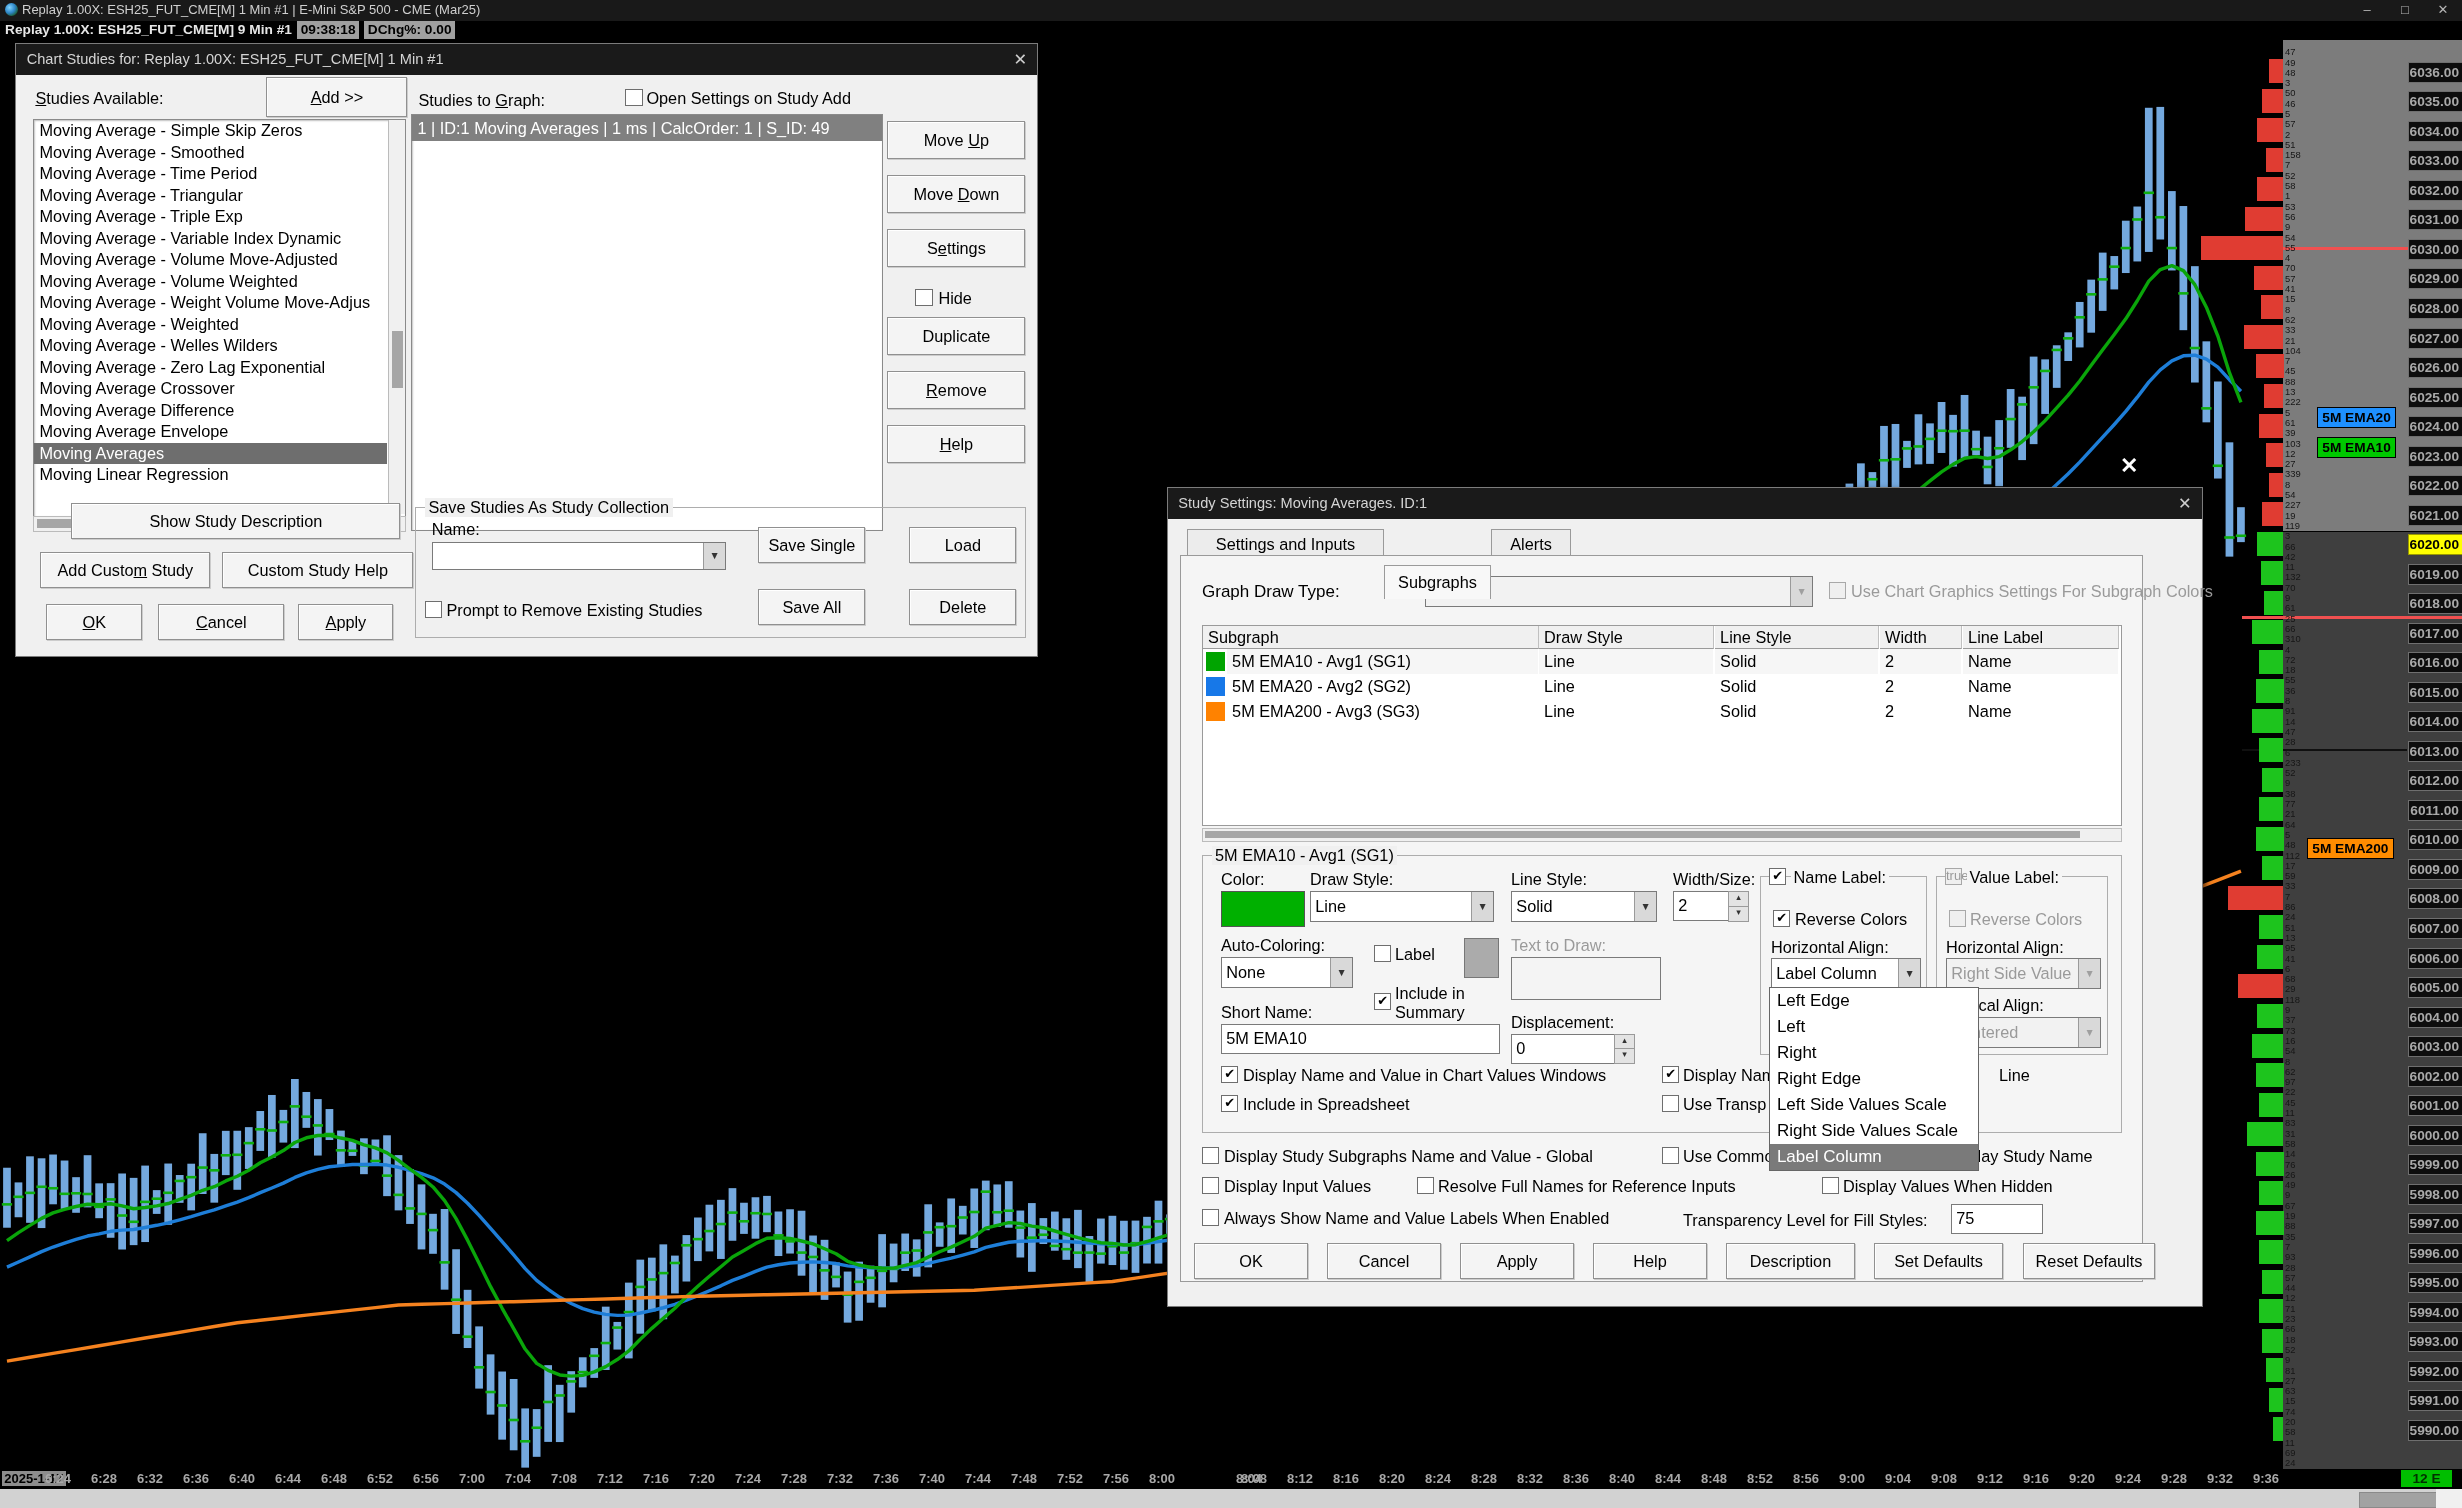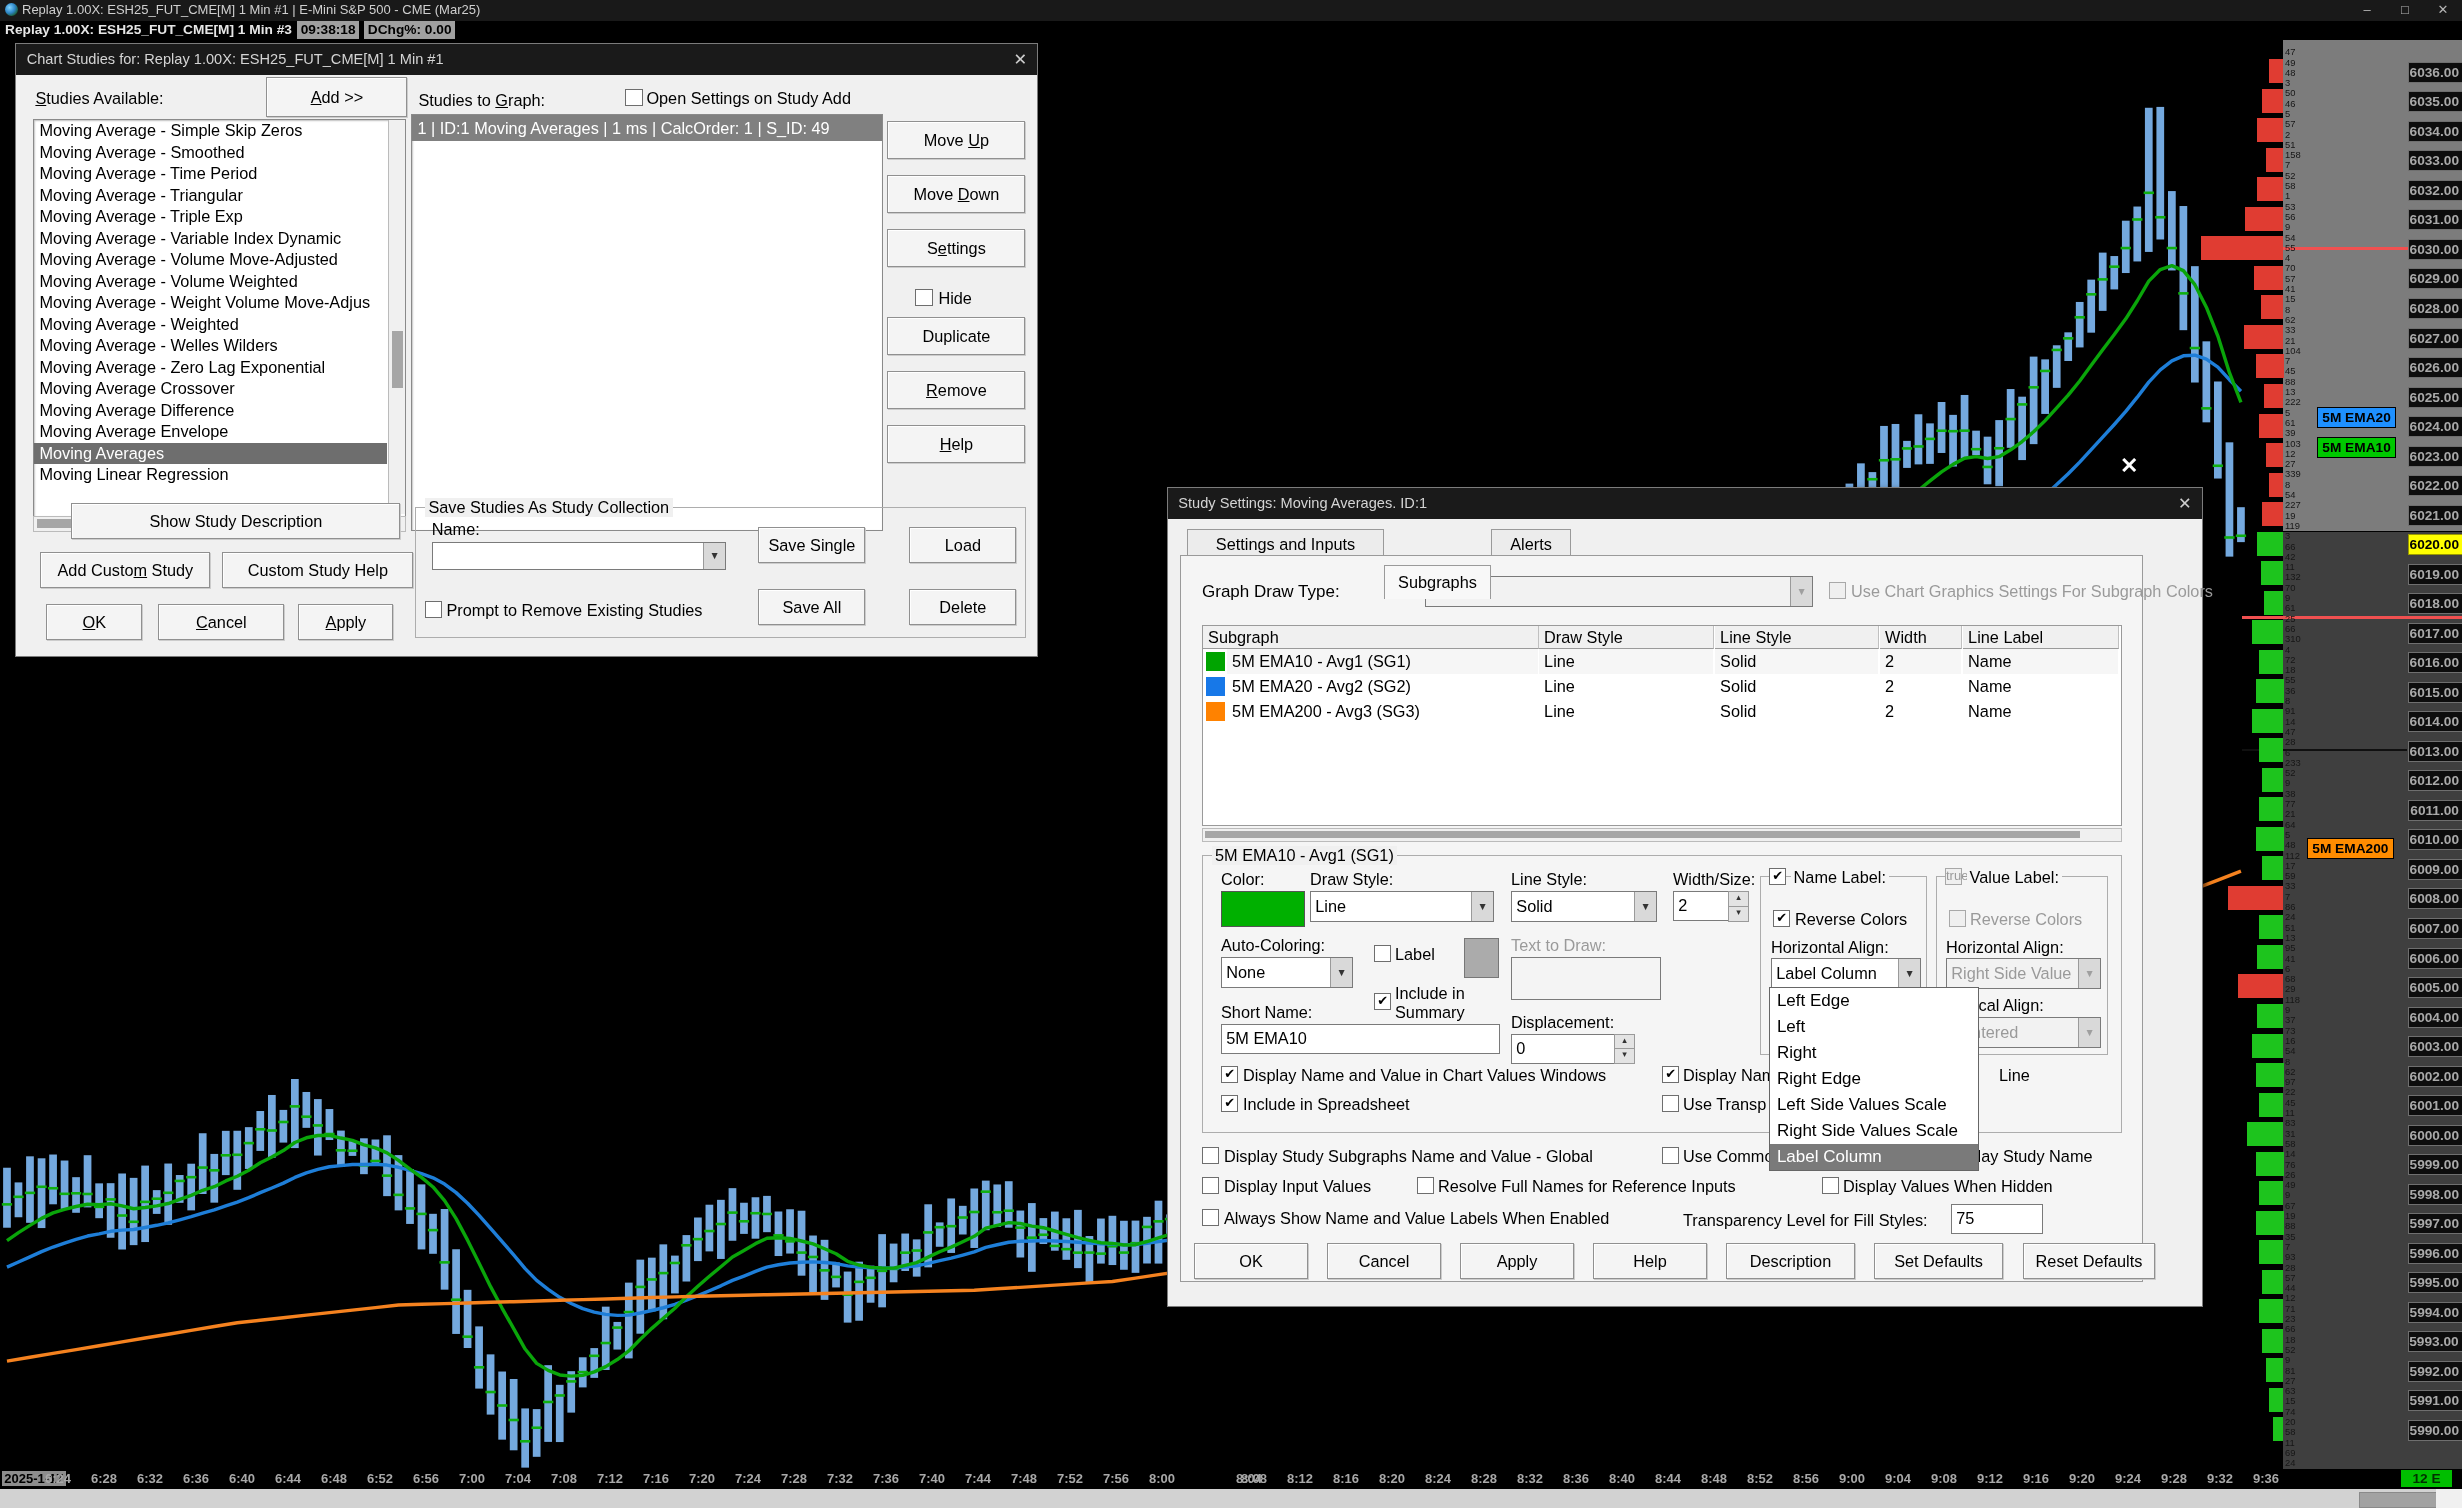--- a/index.html
+++ b/index.html
@@ -722,21 +722,21 @@
   </div>
 
 <div class="abs" id="titlebar">
   <span class="globe"></span>
   <span class="ttl">Replay 1.00X: ESH25_FUT_CME[M]  1 Min  #1 | E-Mini S&amp;P 500 - CME (Mar25)</span>
   <span class="wbtn" style="right:76px;">–</span>
   <span class="wbtn" style="right:38px;">□</span>
   <span class="wbtn" style="right:0;">✕</span>
 </div>
 <div class="abs" id="chartheader">
-  <span class="seg" style="margin-left:5.1px;">Replay 1.00X: ESH25_FUT_CME[M]  1 Min  #3</span>
+  <span class="seg" style="margin-left:5.1px;">Replay 1.00X: ESH25_FUT_CME[M]  9 Min  #1</span>
   <span class="seg hl">09:38:18</span>
   <span class="seg hl">DChg%: 0.00</span>
 </div>
 
 <div class="abs" id="timeaxis">
   <span class="date">2025-1-17</span>
 <div class="t" style="left: 45px;">6:24</div>
     <div class="t" style="left: 91px;">6:28</div>
     <div class="t" style="left: 137px;">6:32</div>
     <div class="t" style="left: 183px;">6:36</div>

